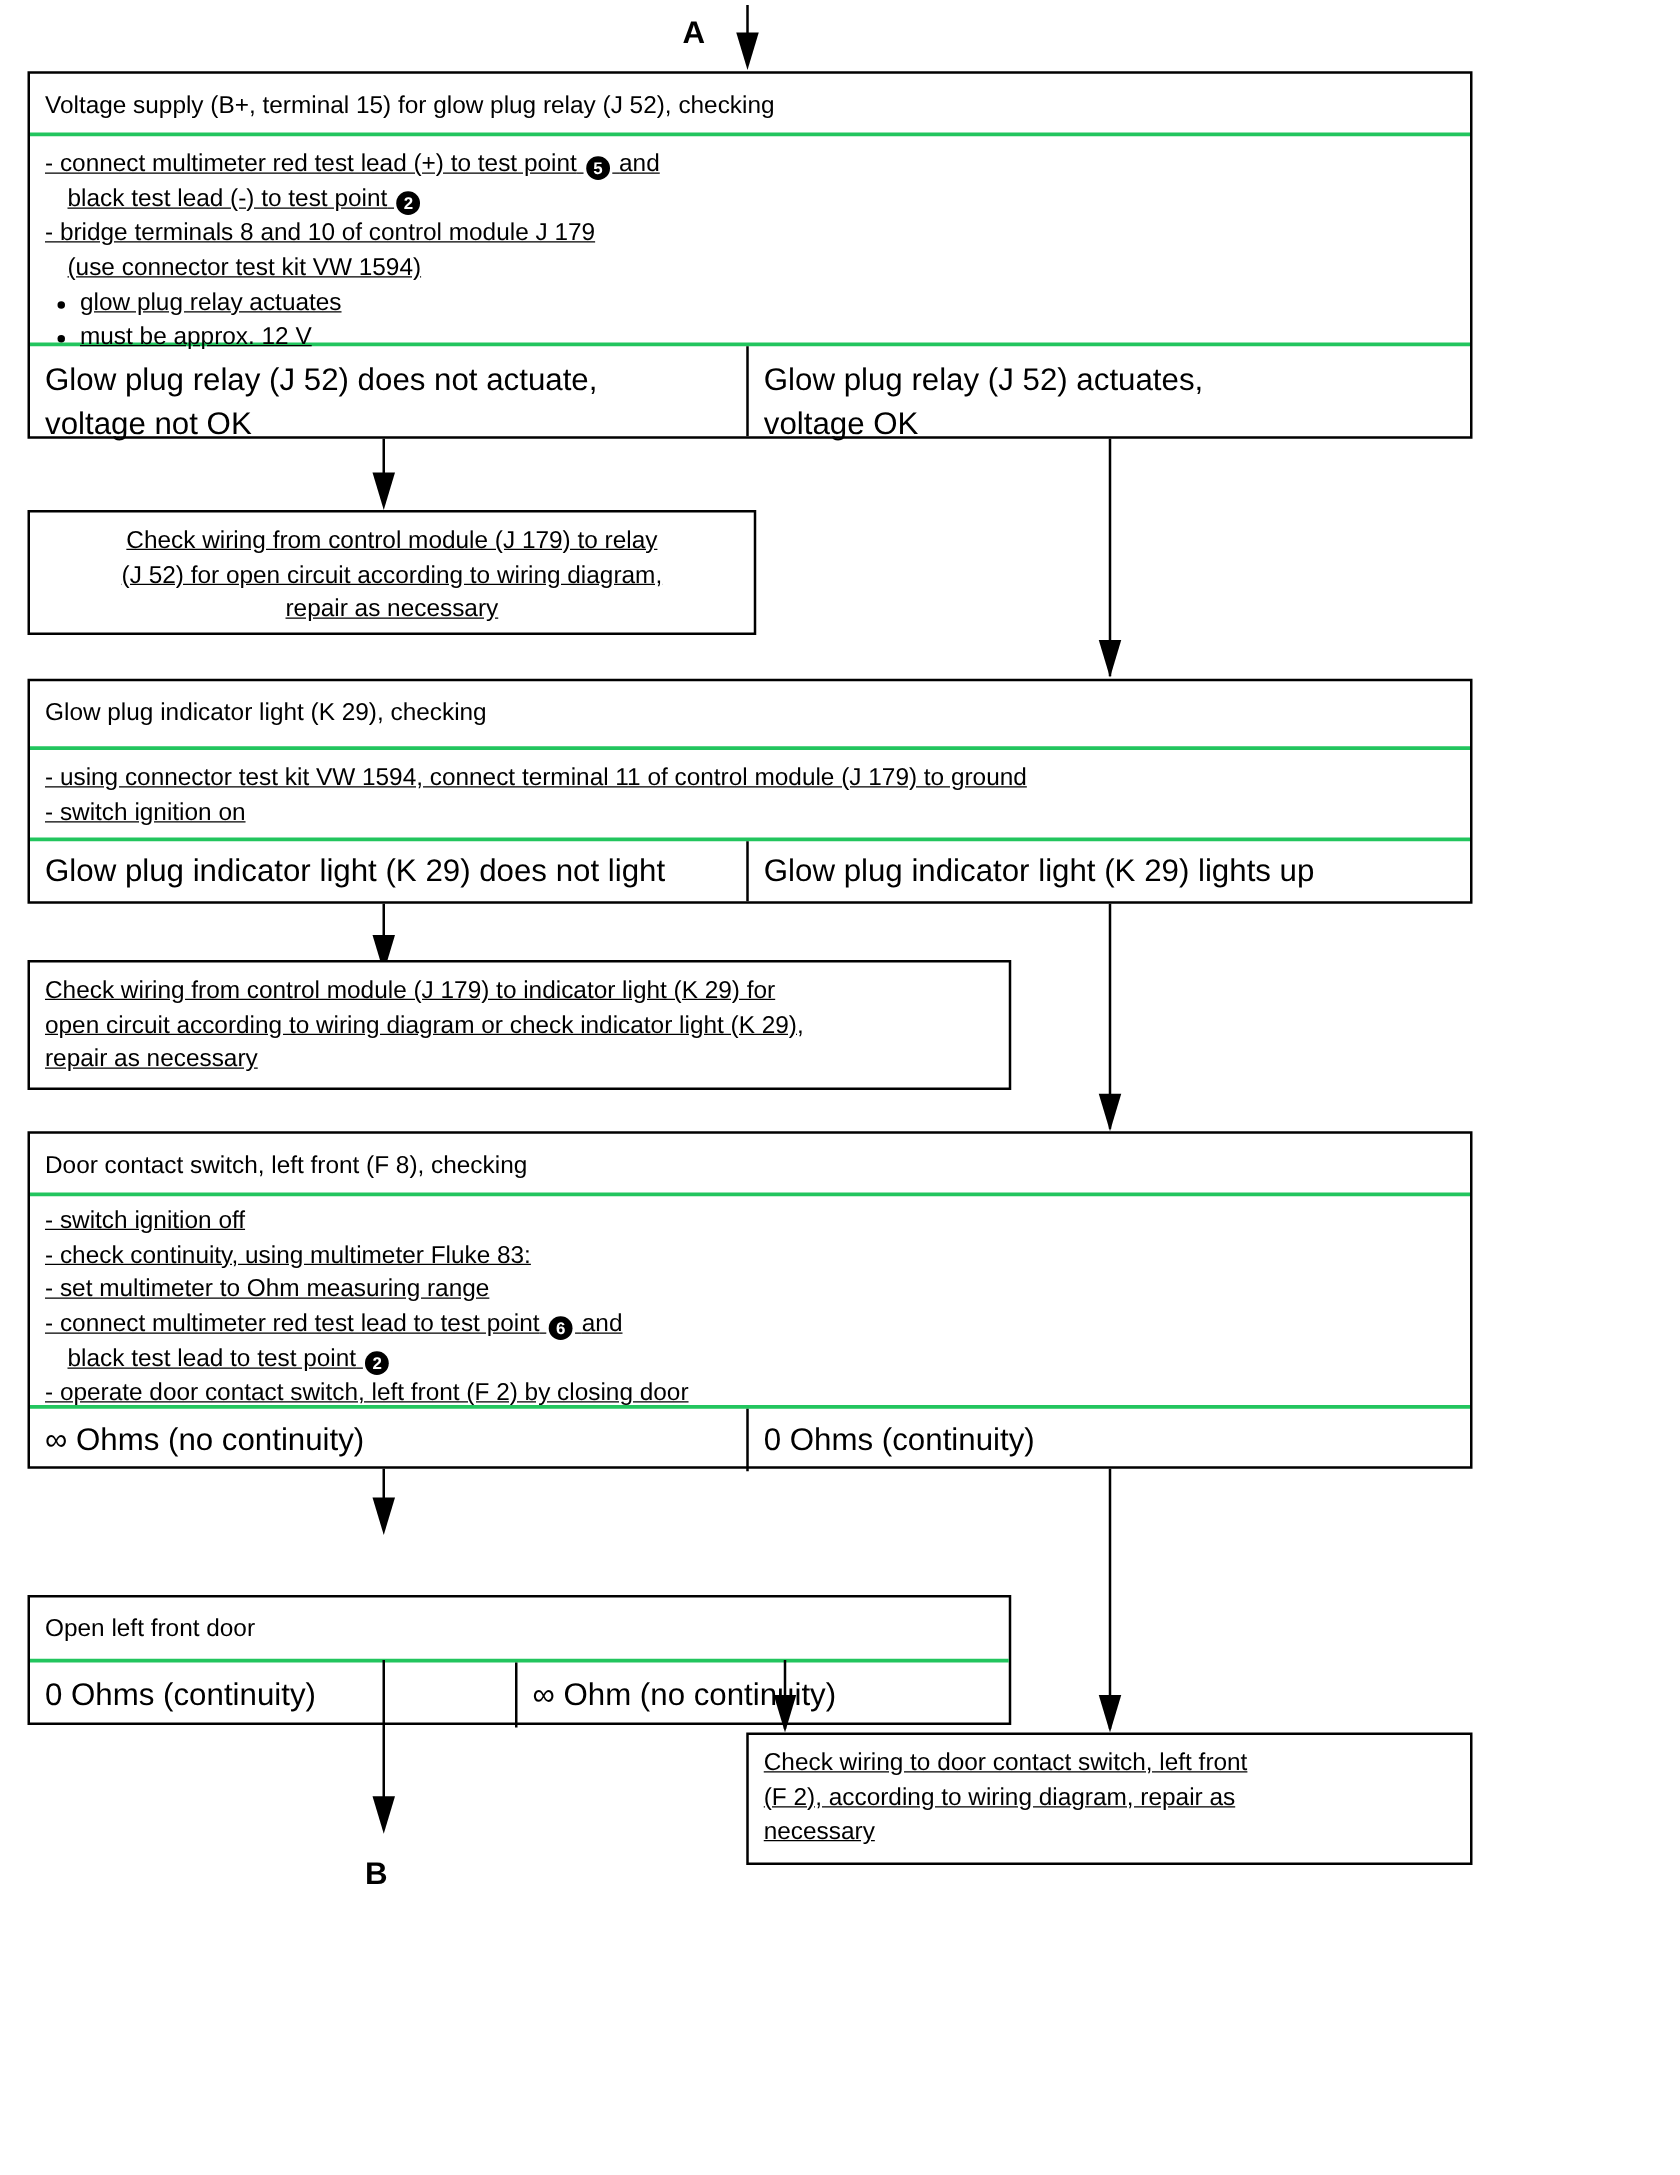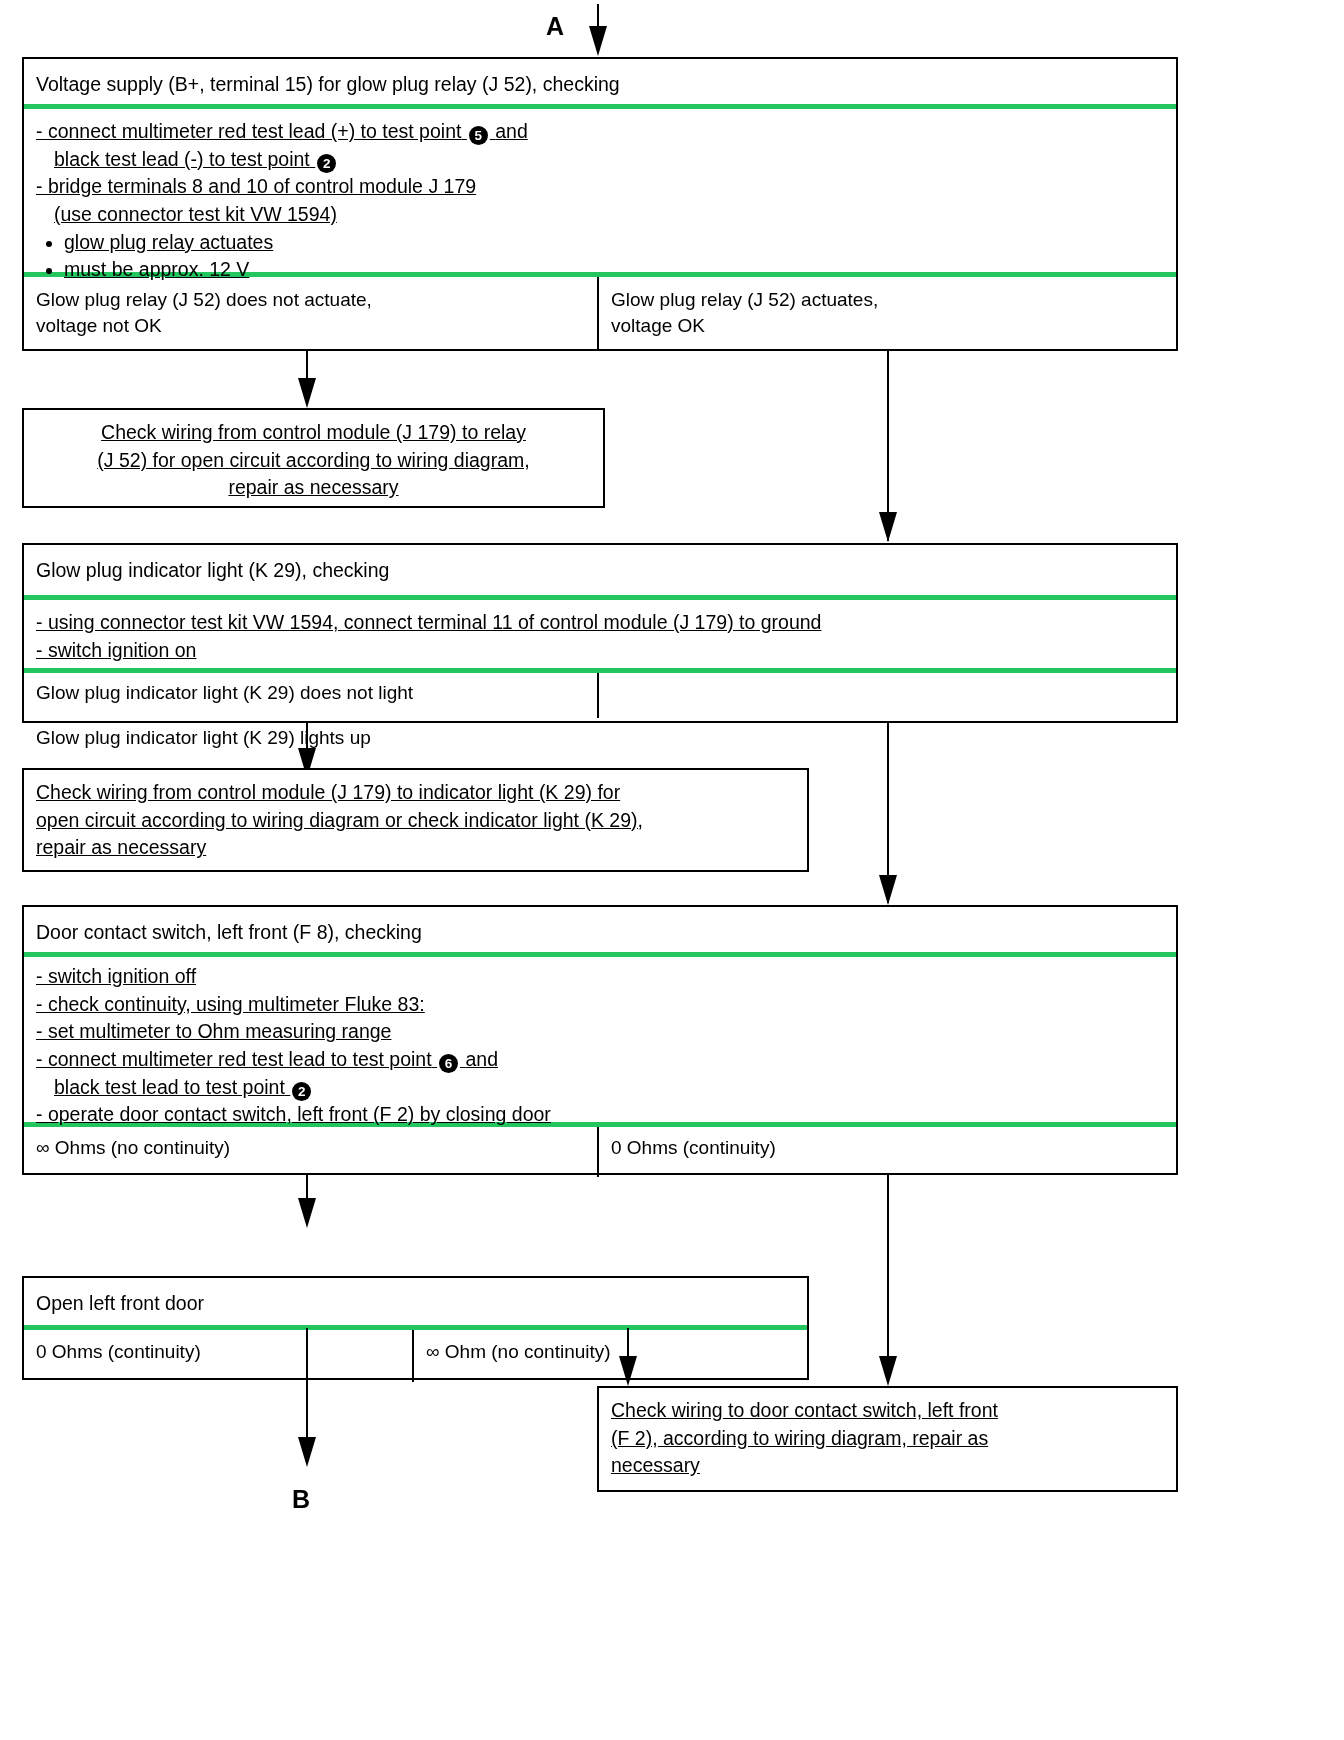--- a/index.html
+++ b/index.html
@@ -20,30 +20,30 @@
   }
 
   
   .box {
     position: absolute;
     border: 2px solid #000;
     background: #fff;
     box-sizing: border-box;
   }
   .row {
-    border-bottom: 5px solid #22c55e;
+    border-bottom: 3px solid #22c55e;
     box-sizing: border-box;
   }
   .row:last-child { border-bottom: none; }
 
   .cellwrap { display: flex; box-sizing: border-box; }
   .cell {
     box-sizing: border-box;
     padding: 10px 12px 12px 12px;
-    font-size: 19px;
+    font-size: 25px;
     line-height: 1.38;
   }
   .cell.divider { border-right: 2px solid #000; }
 
   .title {
     padding: 12px 12px 13px 12px;
     font-size: 19.5px;
     line-height: 1.35;
   }
   .body {
@@ -164,21 +164,21 @@
   <div class="box" style="left:22px; top:543px; width:1156px; height:180px;">
     <div class="row" style="height:55px;">
       <div class="title">Glow plug indicator light (K 29), checking</div>
     </div>
     <div class="row" style="height:73px;">
       <div class="body">
         <div class="ln">- using connector test kit VW 1594, connect terminal 11 of control module (J 179) to ground</div>
         <div class="ln">- switch ignition on</div>
       </div>
     </div>
-    <div class="row cellwrap" style="height:48px;flex-direction:column;">
+    <div class="row cellwrap" style="height:48px;">
       <div class="cell divider" style="width:575px; padding-top:7px;">Glow plug indicator light (K 29) does not light</div>
       <div class="cell" style="width:577px; padding-top:7px;">Glow plug indicator light (K 29)  lights up</div>
     </div>
   </div>
 
   <div class="vline" style="left:306px; top:723px; height:44px;"></div>
   <div class="arrowhead" style="left:298px; top:748px;"></div>
 
   <div class="vline" style="left:887px; top:723px; height:180px;"></div>
   <div class="arrowhead" style="left:879px; top:875px;"></div>

